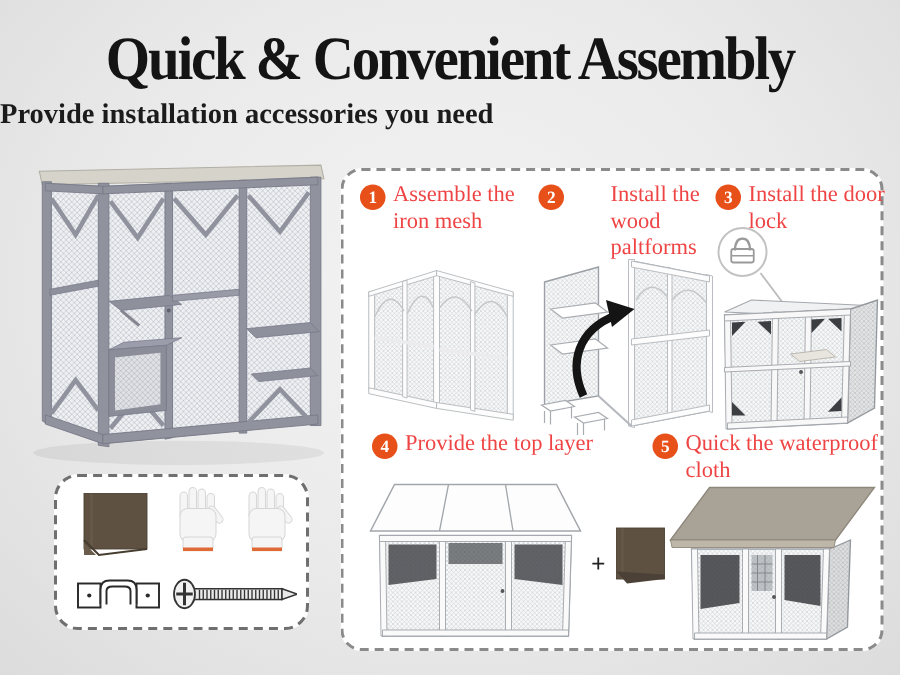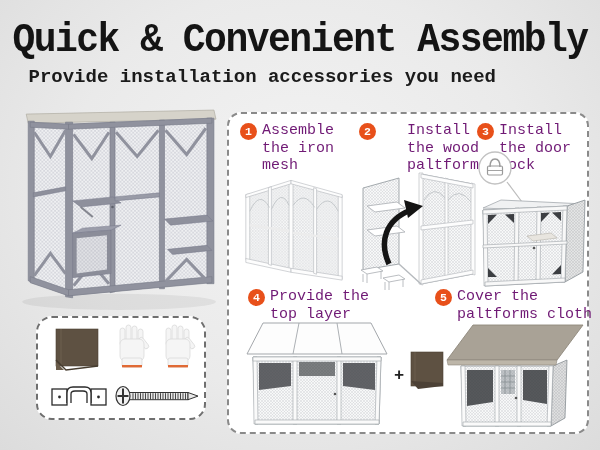--- a/index.html
+++ b/index.html
@@ -1,27 +1,27 @@
 <!DOCTYPE html>
 <html><head>
 <meta charset="utf-8">
 <style>
   html,body{margin:0;padding:0;}
   .canvas{
     position:relative;width:600px;height:450px;overflow:hidden;
     background:radial-gradient(ellipse at 50% 42%, #f3f3f3 0%, #eaeaea 55%, #dcdcdc 100%);
-    font-family:Liberation Mono, monospace;
+    font-family:Liberation Serif, serif;
   }
   .title{
     position:absolute;top:16px;left:0;width:600px;text-align:center;
     font-size:38px;font-weight:700;letter-spacing:-1.5px;color:#141414;
     transform:scaleY(1.08);transform-origin:top center;white-space:nowrap;
   }
   .subtitle{
-    position:absolute;top:66px;left:0;width:496px;text-align:right;
+    position:absolute;top:66px;left:0;width:496px;text-align:left;
     font-size:19px;font-weight:700;color:#1b1b1b;
   }
   .catio{position:absolute;left:6px;top:98px;width:214px;height:224px;}
   
   .acc-box{
     position:absolute;left:36px;top:316px;width:170px;height:104px;
     background:#ffffff;border:2px dashed #6f6f6f;border-radius:16px;box-sizing:border-box;
   }
   .acc-cloth{position:absolute;left:14px;top:8px;width:50px;height:48px;}
   .acc-gloves{position:absolute;left:76px;top:6px;width:84px;height:52px;}
@@ -31,21 +31,21 @@
   .steps-panel{
     position:absolute;left:227px;top:112px;width:362px;height:322px;
     background:#ffffff;border:2px dashed #8a8a8a;border-radius:14px;box-sizing:border-box;
   }
   .step-head{position:absolute;display:flex;gap:5px;align-items:flex-start;}
   .badge{
     width:17px;height:17px;border-radius:50%;background:#e8501a;color:#fff;
     font-size:11.5px;font-weight:700;display:flex;align-items:center;justify-content:center;
     flex:0 0 auto;margin-top:1px;
   }
-  .step-label{font-size:15px;line-height:17.5px;color:#701a75;}
+  .step-label{font-size:15px;line-height:17.5px;color:#ef4444;}
   .sh1{left:11px;top:8px;}  .sh1 .step-label{width:86px;}
   .sh2{left:130px;top:8px;} .sh2 .step-label{width:84px;margin-left:26px;}
   .sh3{left:248px;top:8px;} .sh3 .step-label{width:92px;}
   .sh4{left:19px;top:174px;} .sh4 .step-label{width:128px;}
   .sh5{left:206px;top:174px;} .sh5 .step-label{width:142px;}
   .ill{position:absolute;}
   .ill1{left:6px;top:58px;width:116px;height:116px;}
   .ill2{left:128px;top:52px;width:126px;height:126px;}
   .ill3{left:242px;top:34px;width:118px;height:146px;}
   .ill4{left:12px;top:206px;width:150px;height:110px;}
@@ -170,21 +170,21 @@
     <div class="step-head sh3">
       <span class="badge">3</span>
       <span class="step-label">Install the door lock</span>
     </div>
     <div class="step-head sh4">
       <span class="badge">4</span>
       <span class="step-label">Provide the top layer</span>
     </div>
     <div class="step-head sh5">
       <span class="badge">5</span>
-      <span class="step-label">Cover the paltforms cloth</span>
+      <span class="step-label">Quick the waterproof cloth</span>
     </div>
 
     
     <svg class="ill ill1" viewBox="0 0 112 118">
       <defs>
         <pattern id="pm1" width="3" height="3" patternUnits="userSpaceOnUse">
           <rect width="3" height="3" fill="#f7f8f8"></rect>
           <path d="M0,3L3,0M0,0L3,3" stroke="#cdd1d5" stroke-width="0.45"></path>
         </pattern>
       </defs>

